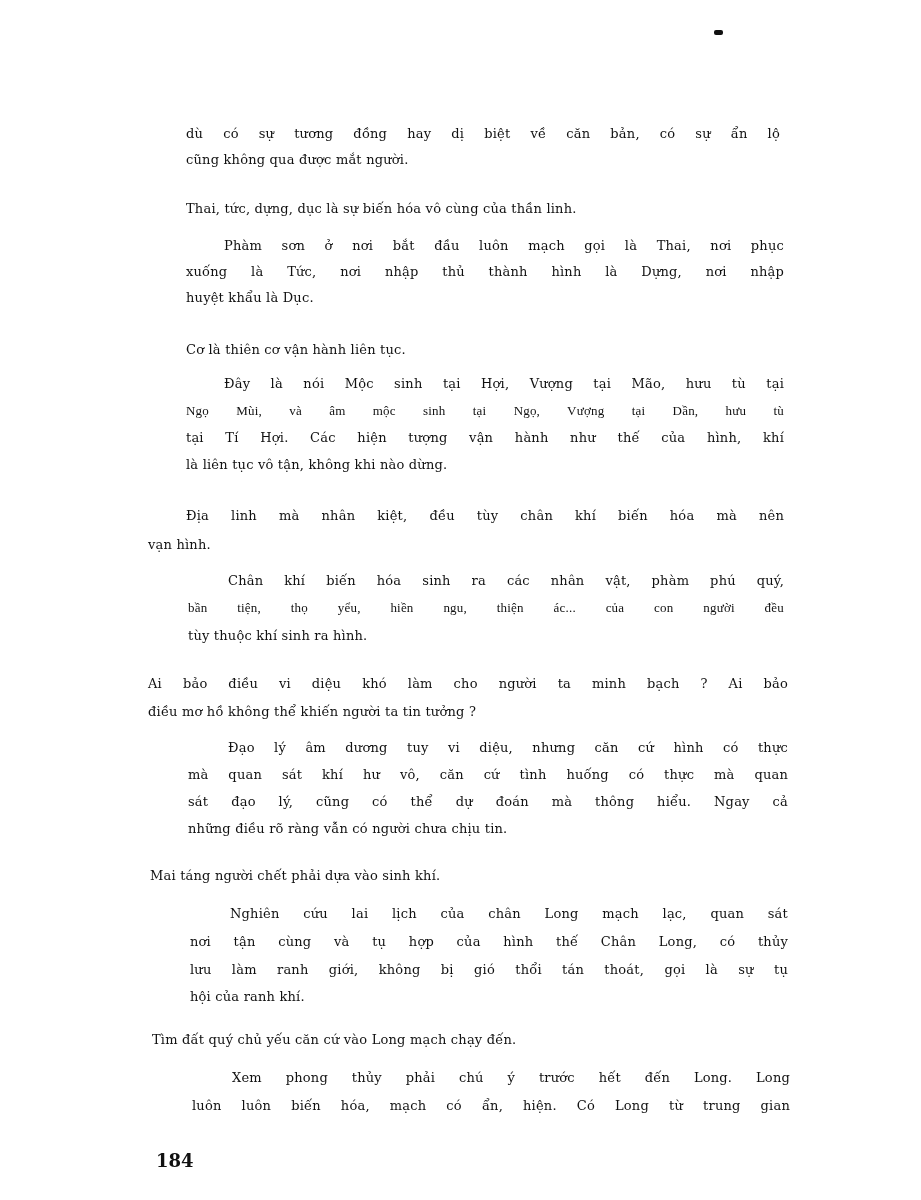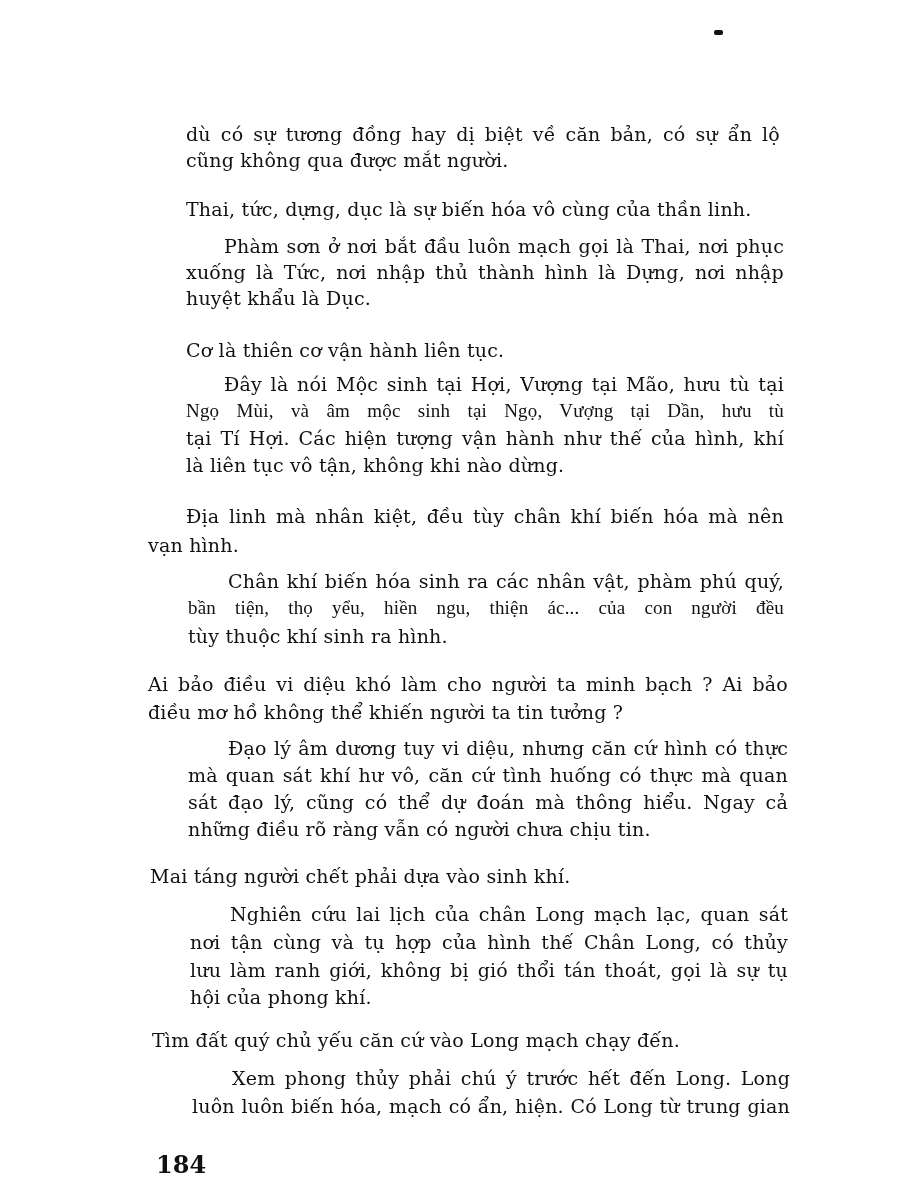--- a/index.html
+++ b/index.html
@@ -1,23 +1,23 @@
 <!DOCTYPE html>
 <html><head>
 <meta charset="utf-8">
 <style>
   html, body { margin: 0; padding: 0; background: #ffffff; }
   body { width: 921px; height: 1200px; position: relative; overflow: hidden;
          font-family: "DejaVu Serif", "Liberation Serif", serif; color: #111; }
   .mark { position: absolute; left: 714px; top: 30px; width: 9px; height: 5px;
           background: #111; border-radius: 2px; }
-  .line { position: absolute; font-size: 19px; white-space: nowrap; line-height: 20px;
+  .line { position: absolute; font-size: 13px; white-space: nowrap; line-height: 20px;
           letter-spacing: 0.2px; }
   .j { text-align: justify; text-align-last: justify; }
-  .pagenum { position: absolute; left: 156px; top: 1150px; font-size: 24px; font-weight: bold;
+  .pagenum { position: absolute; left: 156px; top: 1150px; font-size: 18px; font-weight: bold;
              font-family: "DejaVu Serif", serif; }
 </style>
 </head>
 <body>
 
 <div class="mark"></div>
 
 <div>
 
   <div class="line j" style="left:186px;top:124px;width:594px;">dù có sự tương đồng hay dị biệt về căn bản, có sự ẩn lộ</div>
@@ -49,21 +49,21 @@
   <div class="line j" style="left:228px;top:738px;width:560px;">Đạo lý âm dương tuy vi diệu, nhưng căn cứ hình có thực</div>
   <div class="line j" style="left:188px;top:765px;width:600px;">mà quan sát khí hư vô, căn cứ tình huống có thực mà quan</div>
   <div class="line j" style="left:188px;top:792px;width:600px;">sát đạo lý, cũng có thể dự đoán mà thông hiểu. Ngay cả</div>
   <div class="line" style="left:188px;top:819px;">những điều rõ ràng vẫn có người chưa chịu tin.</div>
 
   <div class="line" style="left:150px;top:866px;">Mai táng người chết phải dựa vào sinh khí.</div>
 
   <div class="line j" style="left:230px;top:904px;width:558px;">Nghiên cứu lai lịch của chân Long mạch lạc, quan sát</div>
   <div class="line j" style="left:190px;top:932px;width:598px;">nơi tận cùng và tụ hợp của hình thế Chân Long, có thủy</div>
   <div class="line j" style="left:190px;top:960px;width:598px;">lưu làm ranh giới, không bị gió thổi tán thoát, gọi là sự tụ</div>
-  <div class="line" style="left:190px;top:987px;">hội của phong khí.</div>
+  <div class="line" style="left:190px;top:987px;">hội của ranh khí.</div>
 
   <div class="line" style="left:152px;top:1030px;">Tìm đất quý chủ yếu căn cứ vào Long mạch chạy đến.</div>
 
   <div class="line j" style="left:232px;top:1068px;width:558px;">Xem phong thủy phải chú ý trước hết đến Long. Long</div>
   <div class="line j" style="left:192px;top:1096px;width:598px;">luôn luôn biến hóa, mạch có ẩn, hiện. Có Long từ trung gian</div>
 </div>
 
 <div class="pagenum">184</div>
 
 </body></html>

